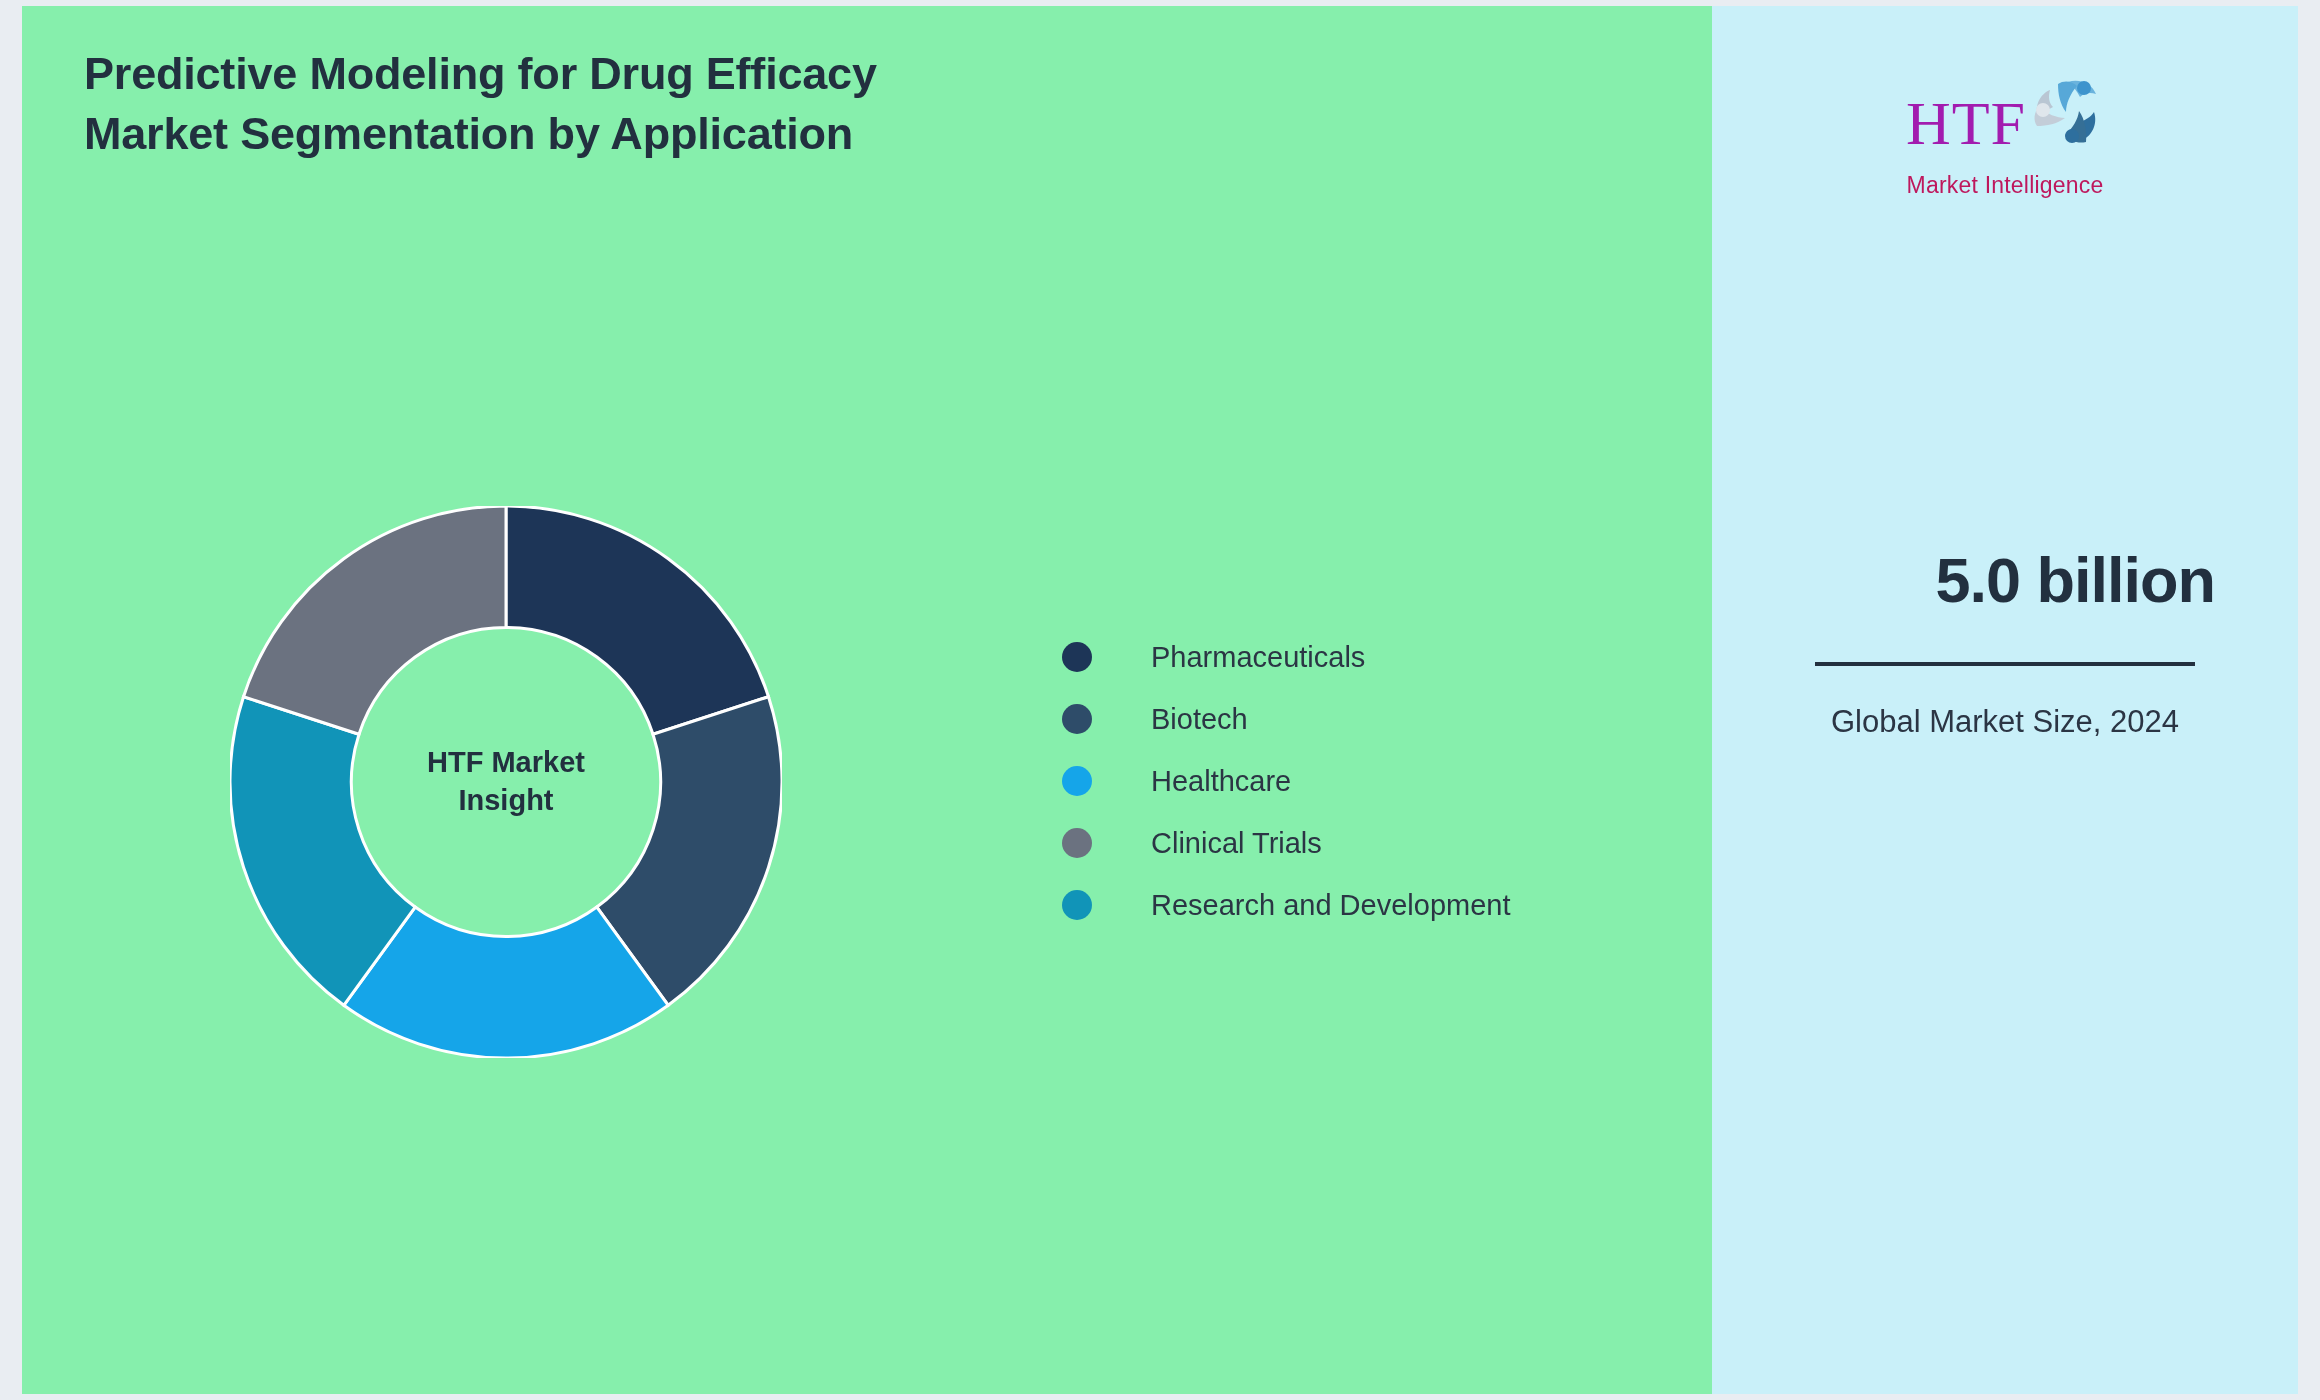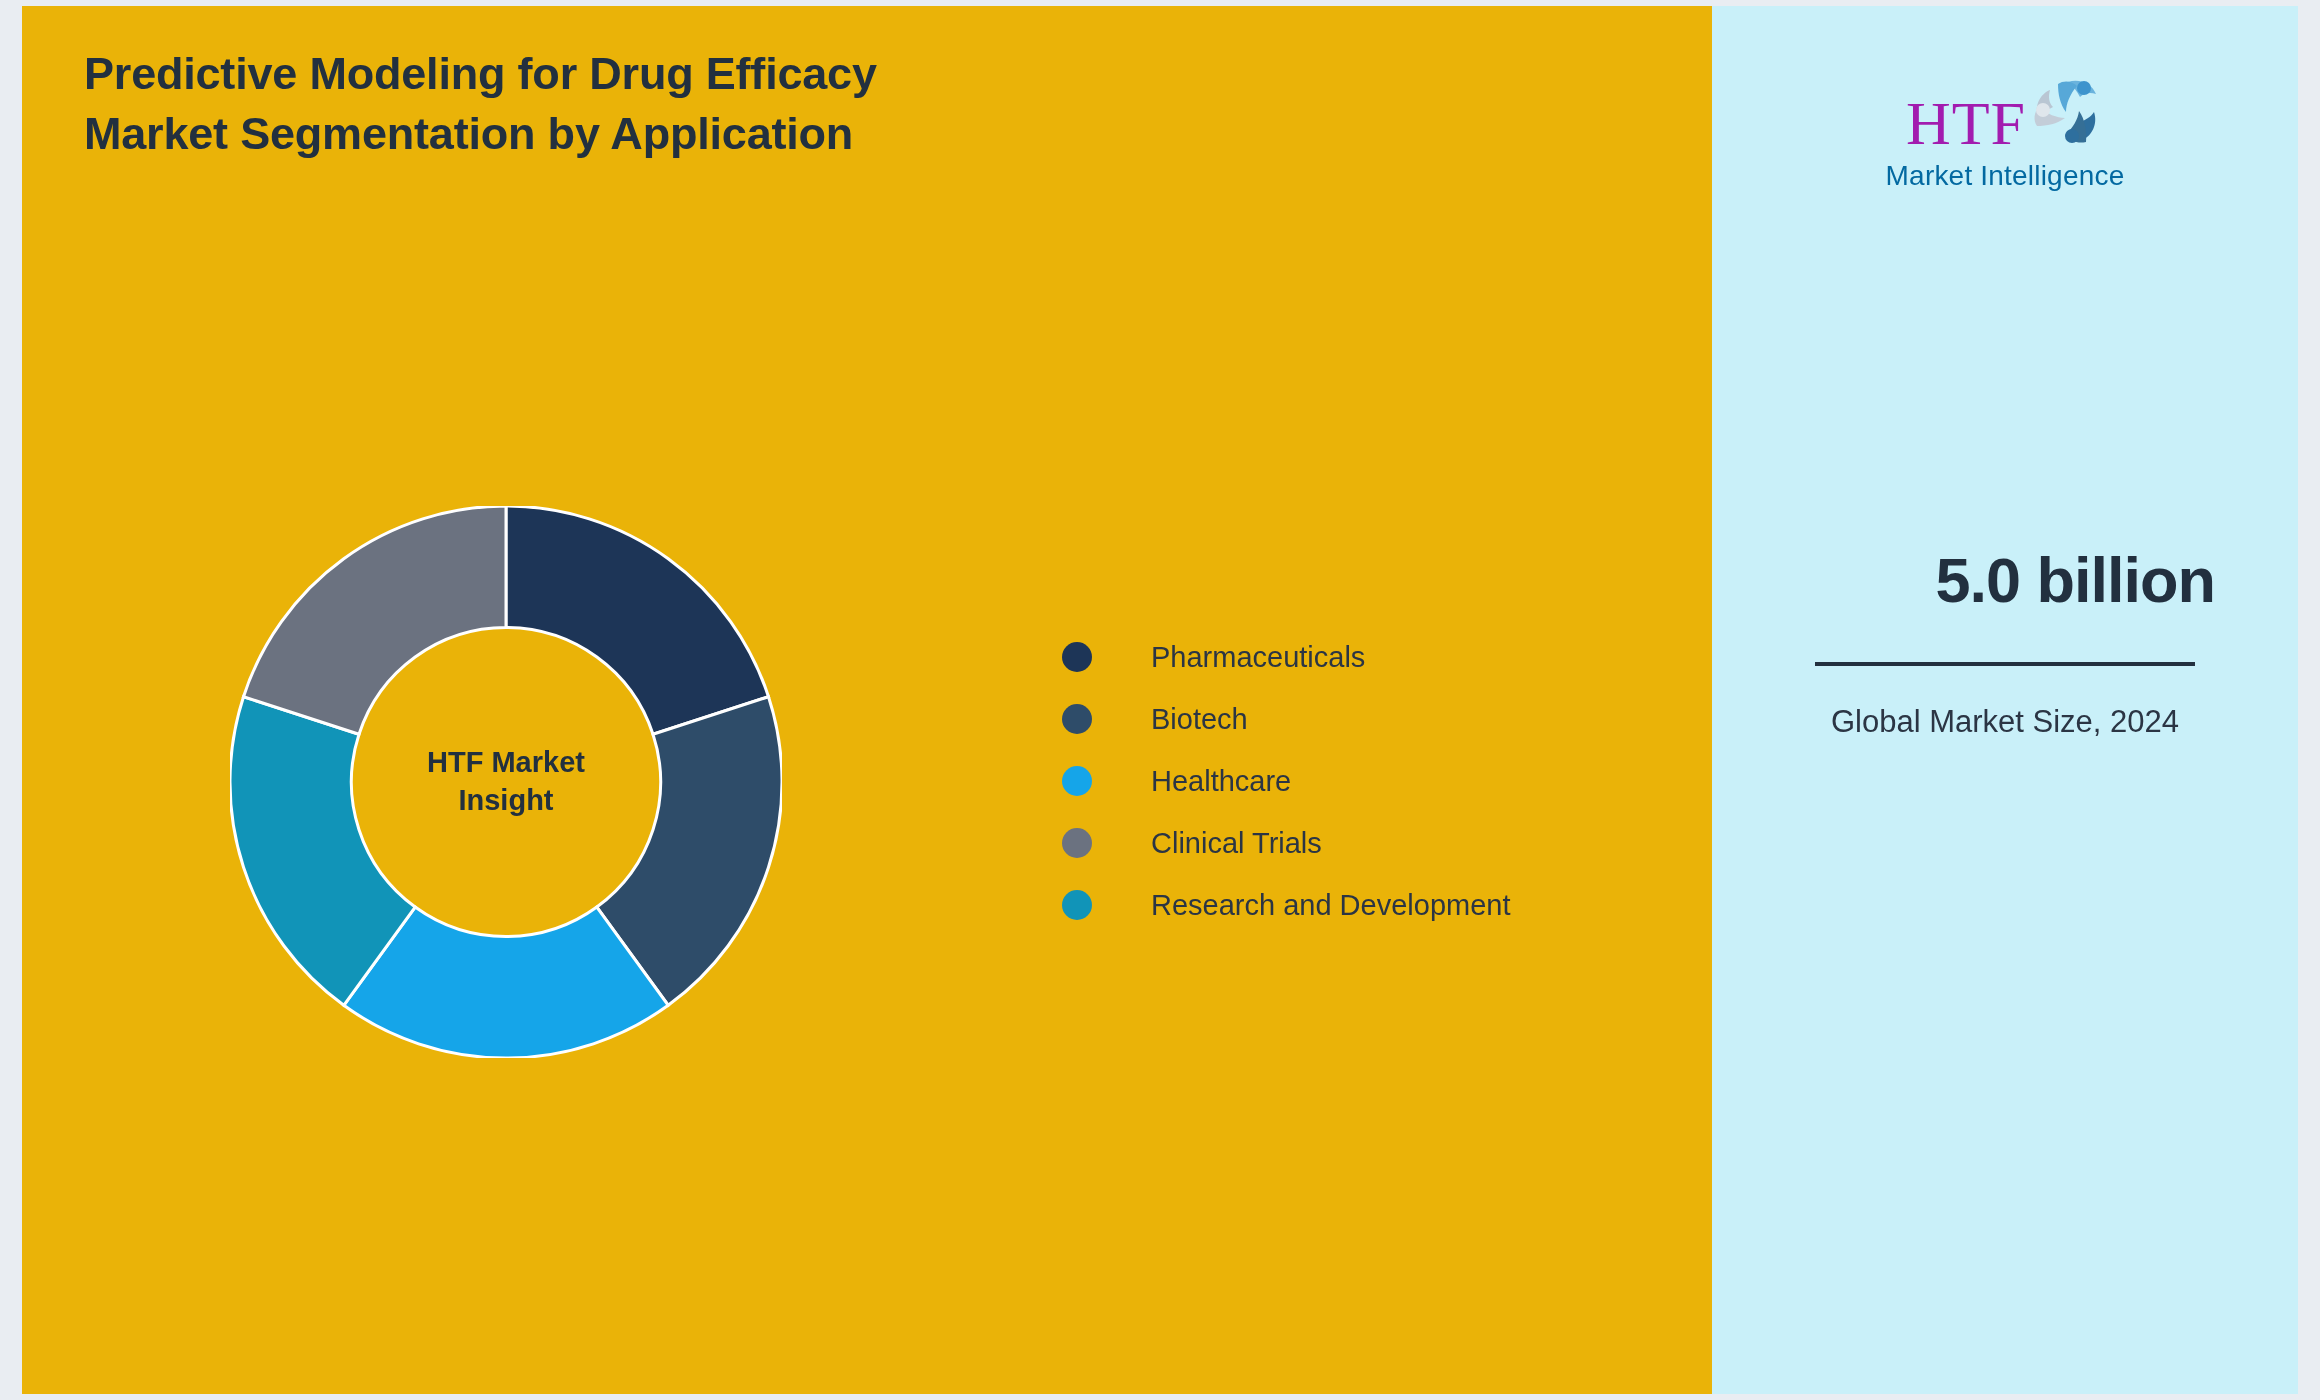--- a/index.html
+++ b/index.html
@@ -24,21 +24,21 @@
     display: flex;
     flex-direction: row;
     box-sizing: border-box;
   }
 
   
   .left-panel {
     position: relative;
     width: 1690px;
     height: 100%;
-    background: #eab308;
+    background: #86efac;
     box-sizing: border-box;
   }
 
   .chart-title {
     position: absolute;
     left: 62px;
     top: 38px;
     width: 920px;
     font-size: 45px;
     font-weight: bold;
@@ -127,23 +127,23 @@
   }
   .logo-htf {
     font-family: "Liberation Serif", serif;
     font-size: 62px;
     line-height: 0.92;
     color: #a21caf;
     letter-spacing: 1px;
   }
   .logo-swirl { margin-left: 2px; margin-bottom: 2px; }
   .logo-sub {
-    margin-top: 8px;
-    font-size: 28px;
-    color: #0369a1;
+    margin-top: 20px;
+    font-size: 23px;
+    color: #be185d;
     letter-spacing: 0.2px;
   }
 
   .stat-block {
     position: absolute;
     left: 0;
     top: 540px;
     width: 100%;
     display: flex;
     flex-direction: column;

